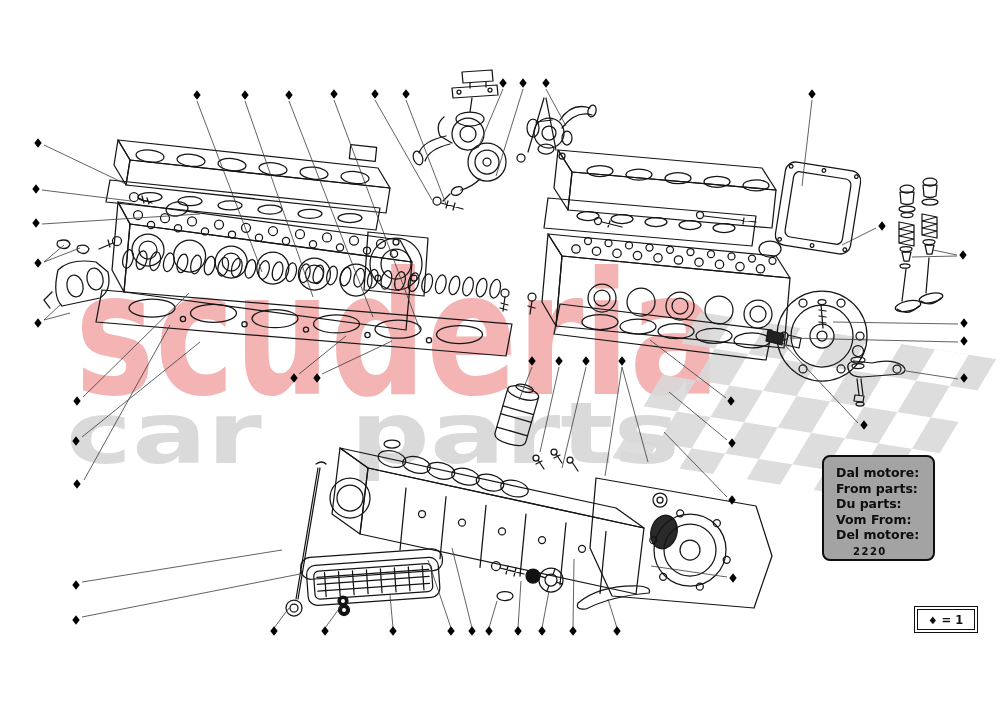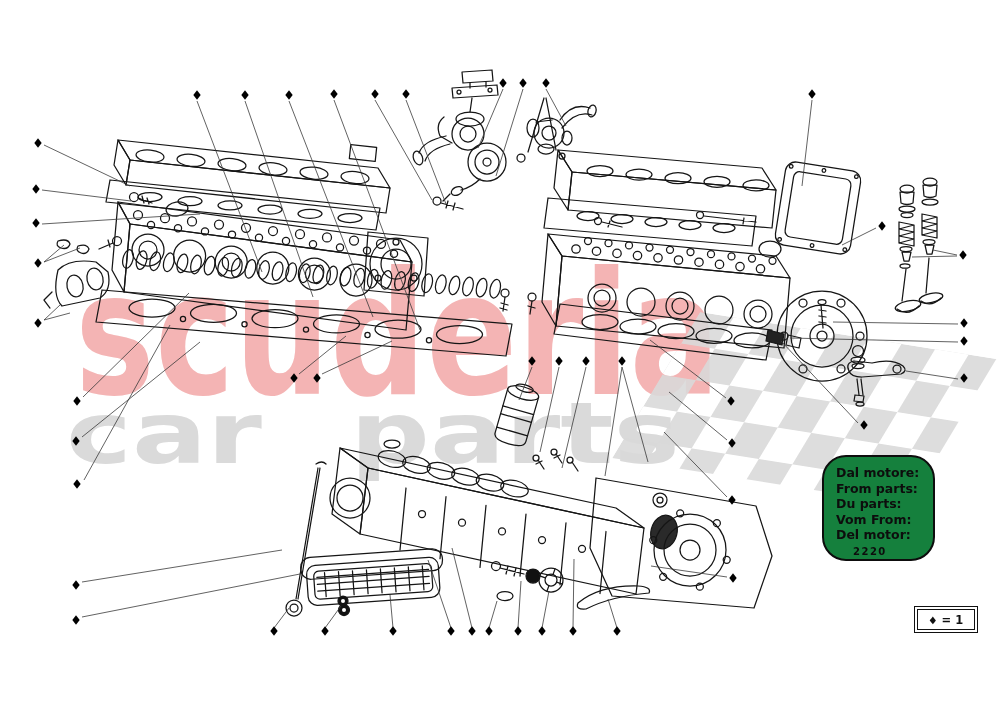--- a/index.html
+++ b/index.html
@@ -2,21 +2,21 @@
 <html><head>
 <meta charset="utf-8">
 <style>
   html,body{margin:0;padding:0;background:#e8e8e8;}
   .canvas{position:relative;width:1000px;height:727px;background:#ffffff;overflow:hidden;
           font-family:"DejaVu Sans",sans-serif;}
   svg{position:absolute;left:0;top:0;}
   .wm-brand{font-family:"DejaVu Sans",sans-serif;font-weight:bold;font-size:172px;}
   .wm-sub{font-family:"DejaVu Sans",sans-serif;font-weight:bold;font-size:86px;}
   .info-box{position:absolute;left:822px;top:455px;width:113px;height:106px;
-            border:2.5px solid #0d0d0d;border-radius:24px;background:#15803d;
+            border:2.5px solid #0d0d0d;border-radius:8px;background:#a3a3a3;
             box-sizing:border-box;padding:8px 0 0 12px;color:#0d0d0d;
             font-family:"DejaVu Sans",sans-serif;font-weight:bold;font-size:12.5px;line-height:15.6px;}
   .info-line{white-space:nowrap;}
   .engine-number{margin-left:17px;font-size:10px;letter-spacing:1.5px;margin-top:1px;}
   .legend-box{position:absolute;left:914px;top:606px;width:64px;height:27px;
               border:1.7px solid #111;background:#fff;box-sizing:border-box;padding:2px;}
   .legend-inner{width:100%;height:100%;border:1.1px solid #111;box-sizing:border-box;
                 display:flex;align-items:center;justify-content:center;gap:5px;
                 font-weight:bold;font-size:11.5px;color:#111;}
   .legend-symbol{font-size:10px;transform:scaleX(0.8);}
@@ -581,21 +581,21 @@
         <path d="M573 626.2 L576.7 631 L573 635.8 L569.3 631 Z" fill="#000000"></path>
         <path d="M617 626.2 L620.7 631 L617 635.8 L613.3 631 Z" fill="#000000"></path>
       </g>
 </svg>
 
 <div class="info-box">
   <div class="info-line">Dal motore:</div>
   <div class="info-line">From parts:</div>
   <div class="info-line">Du parts:</div>
   <div class="info-line">Vom From:</div>
-  <div class="info-line">Del motor:</div>
+  <div class="info-line">Del motore:</div>
   <div class="engine-number">2220</div>
 </div>
 
 <div class="legend-box">
   <div class="legend-inner">
     <span class="legend-symbol">◆</span>
     <span>= 1</span>
   </div>
 </div>
 

